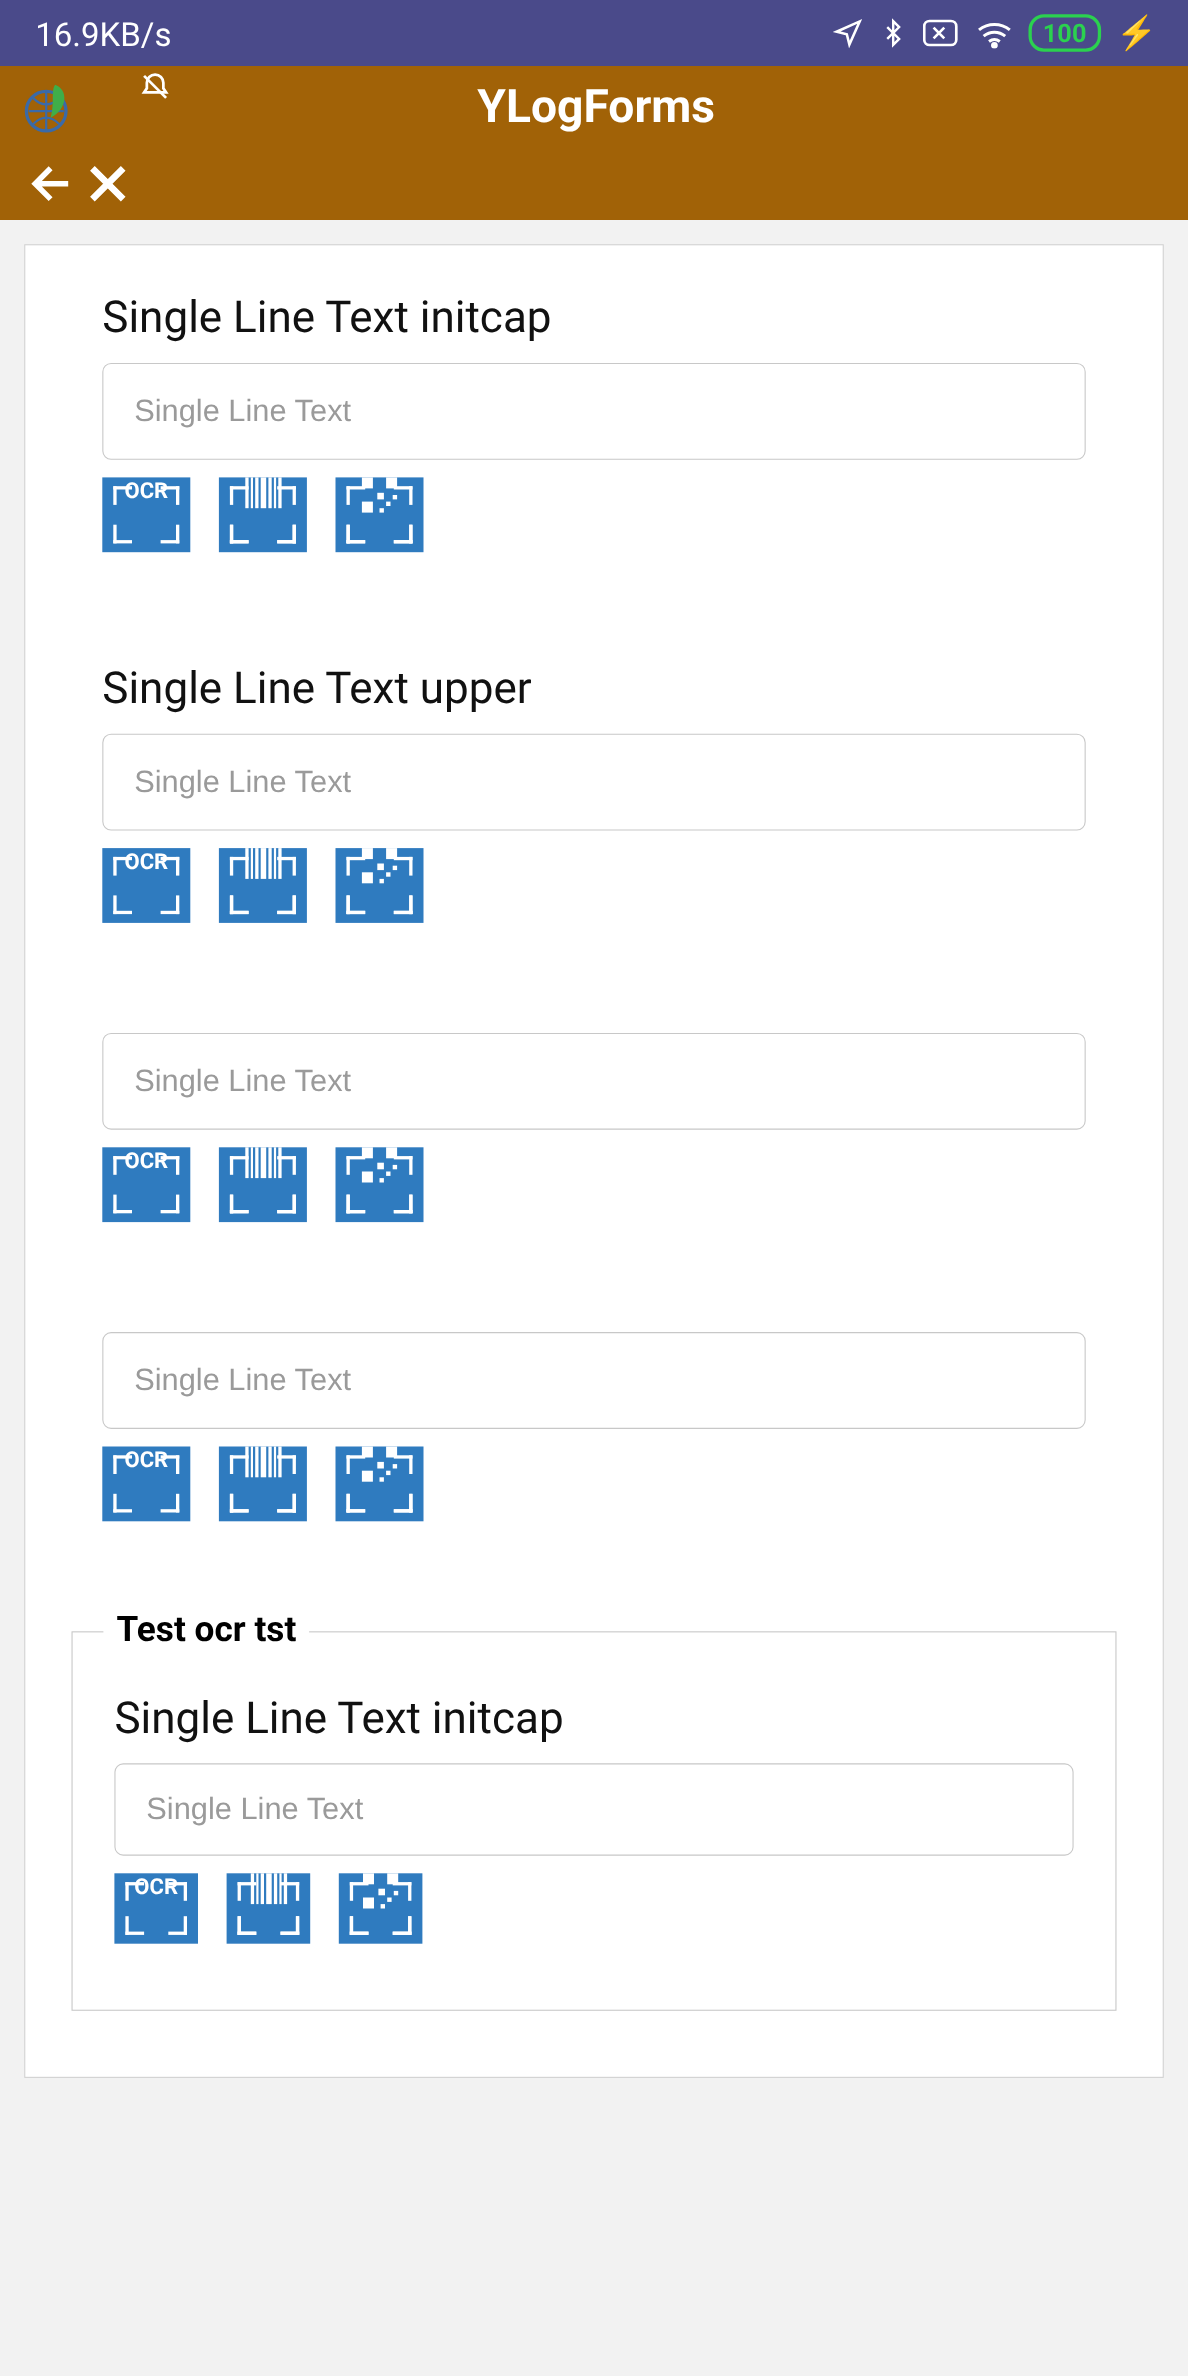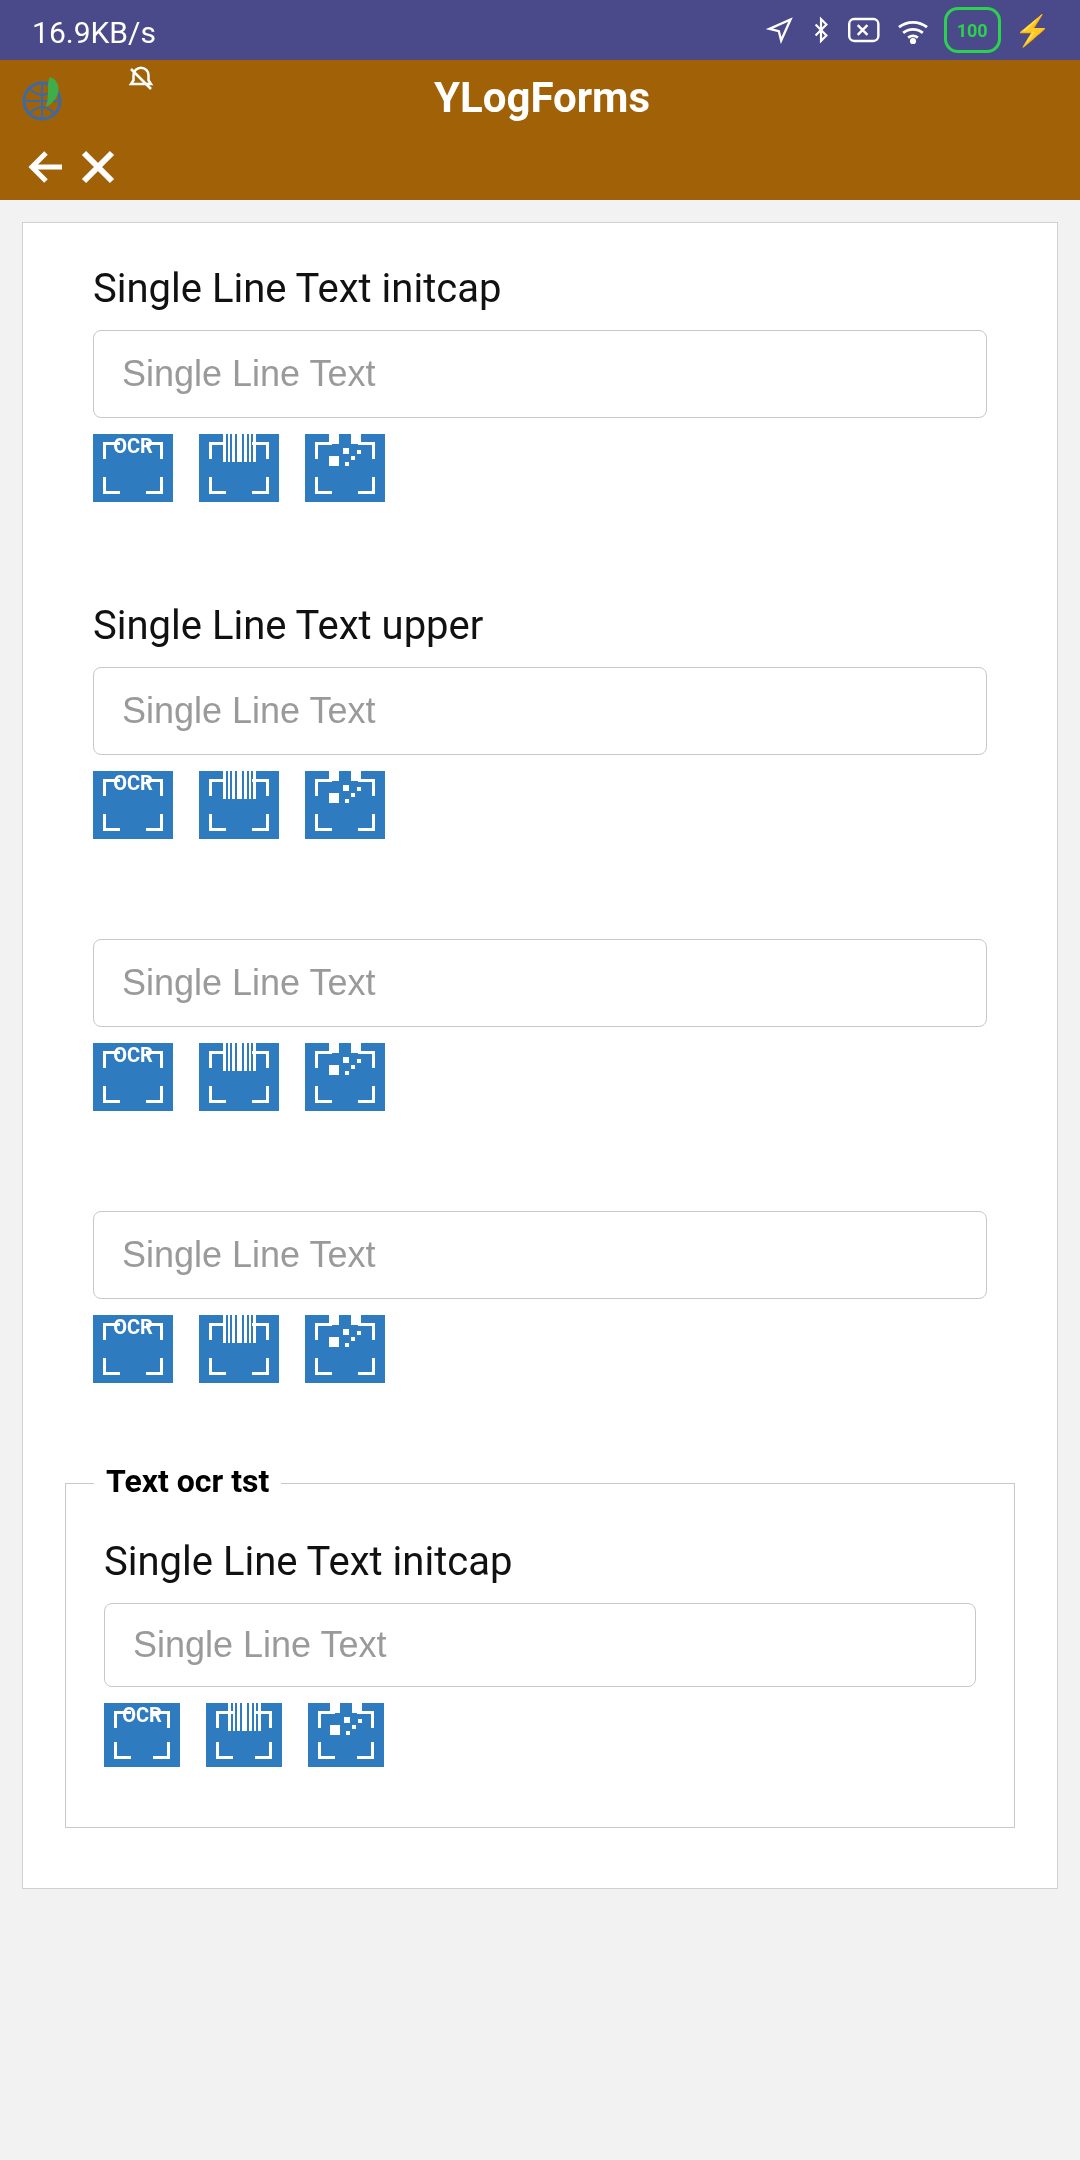--- a/index.html
+++ b/index.html
@@ -18,21 +18,21 @@
     align-items: center;
     padding: 0 28px;
     font-size: 30px;
     justify-content: space-between;
   }
   .status-left { display: flex; align-items: flex-end; gap: 14px; flex-direction: column; }
   .status-right { display: flex; align-items: center; gap: 14px; }
   .batt { 
     display:inline-flex; align-items:center; justify-content:center;
     border: 3px solid #2bd14f; border-radius: 14px; padding: 0 10px; 
-    font-size: 18px; font-weight:700; color:#2bd14f; height:46px;text-align:right;
+    font-size: 23px; font-weight:700; color:#2bd14f; height:34px;text-align:right;
   }
   .header {
     background: #a16207;
     color: #fff;
   }
   .header-top {
     height: 74px;
     display:flex; align-items:center; padding: 0 20px;
     gap: 12px;
   }
@@ -68,21 +68,21 @@
     font-size: 40px;
     color: #111;
     margin-bottom: 18px;
   }
   .text-input {
     width: 100%;
     height: 88px;
     border: 1px solid #c8c8c8;
     border-radius: 8px;
     padding: 0 28px;
-    font-size: 36px;
+    font-size: 28px;
     color: #9a9a9a;
     background:#fff;
   }
   .text-input::placeholder { color:#9a9a9a; }
   .btn-row { display:flex; gap:26px; margin-top:16px; }
   .scan-btn {
     width: 80px; height: 68px;
     background:#2f7bbf;
     border-radius:0;
     display:flex; justify-content:center;
@@ -305,21 +305,21 @@
             </span>
           </div>
         <div class="scan-btn corners">
             <span></span>
             <span class="qr-mini"></span>
           </div>
       </div>
     </div>
 
     <div class="group-fieldset">
-      <div class="group-legend">Text ocr tst</div>
+      <div class="group-legend">Test ocr tst</div>
       <div class="group-inner">
         <div class="field">
           <div class="field-label">Single Line Text initcap</div>
           <input class="text-input" placeholder="Single Line Text" style="">
           <div class="btn-row">
             <div class="scan-btn corners">
                 <span></span>
                 <b class="ocr-txt">OCR</b>
               </div>
             <div class="scan-btn corners">

